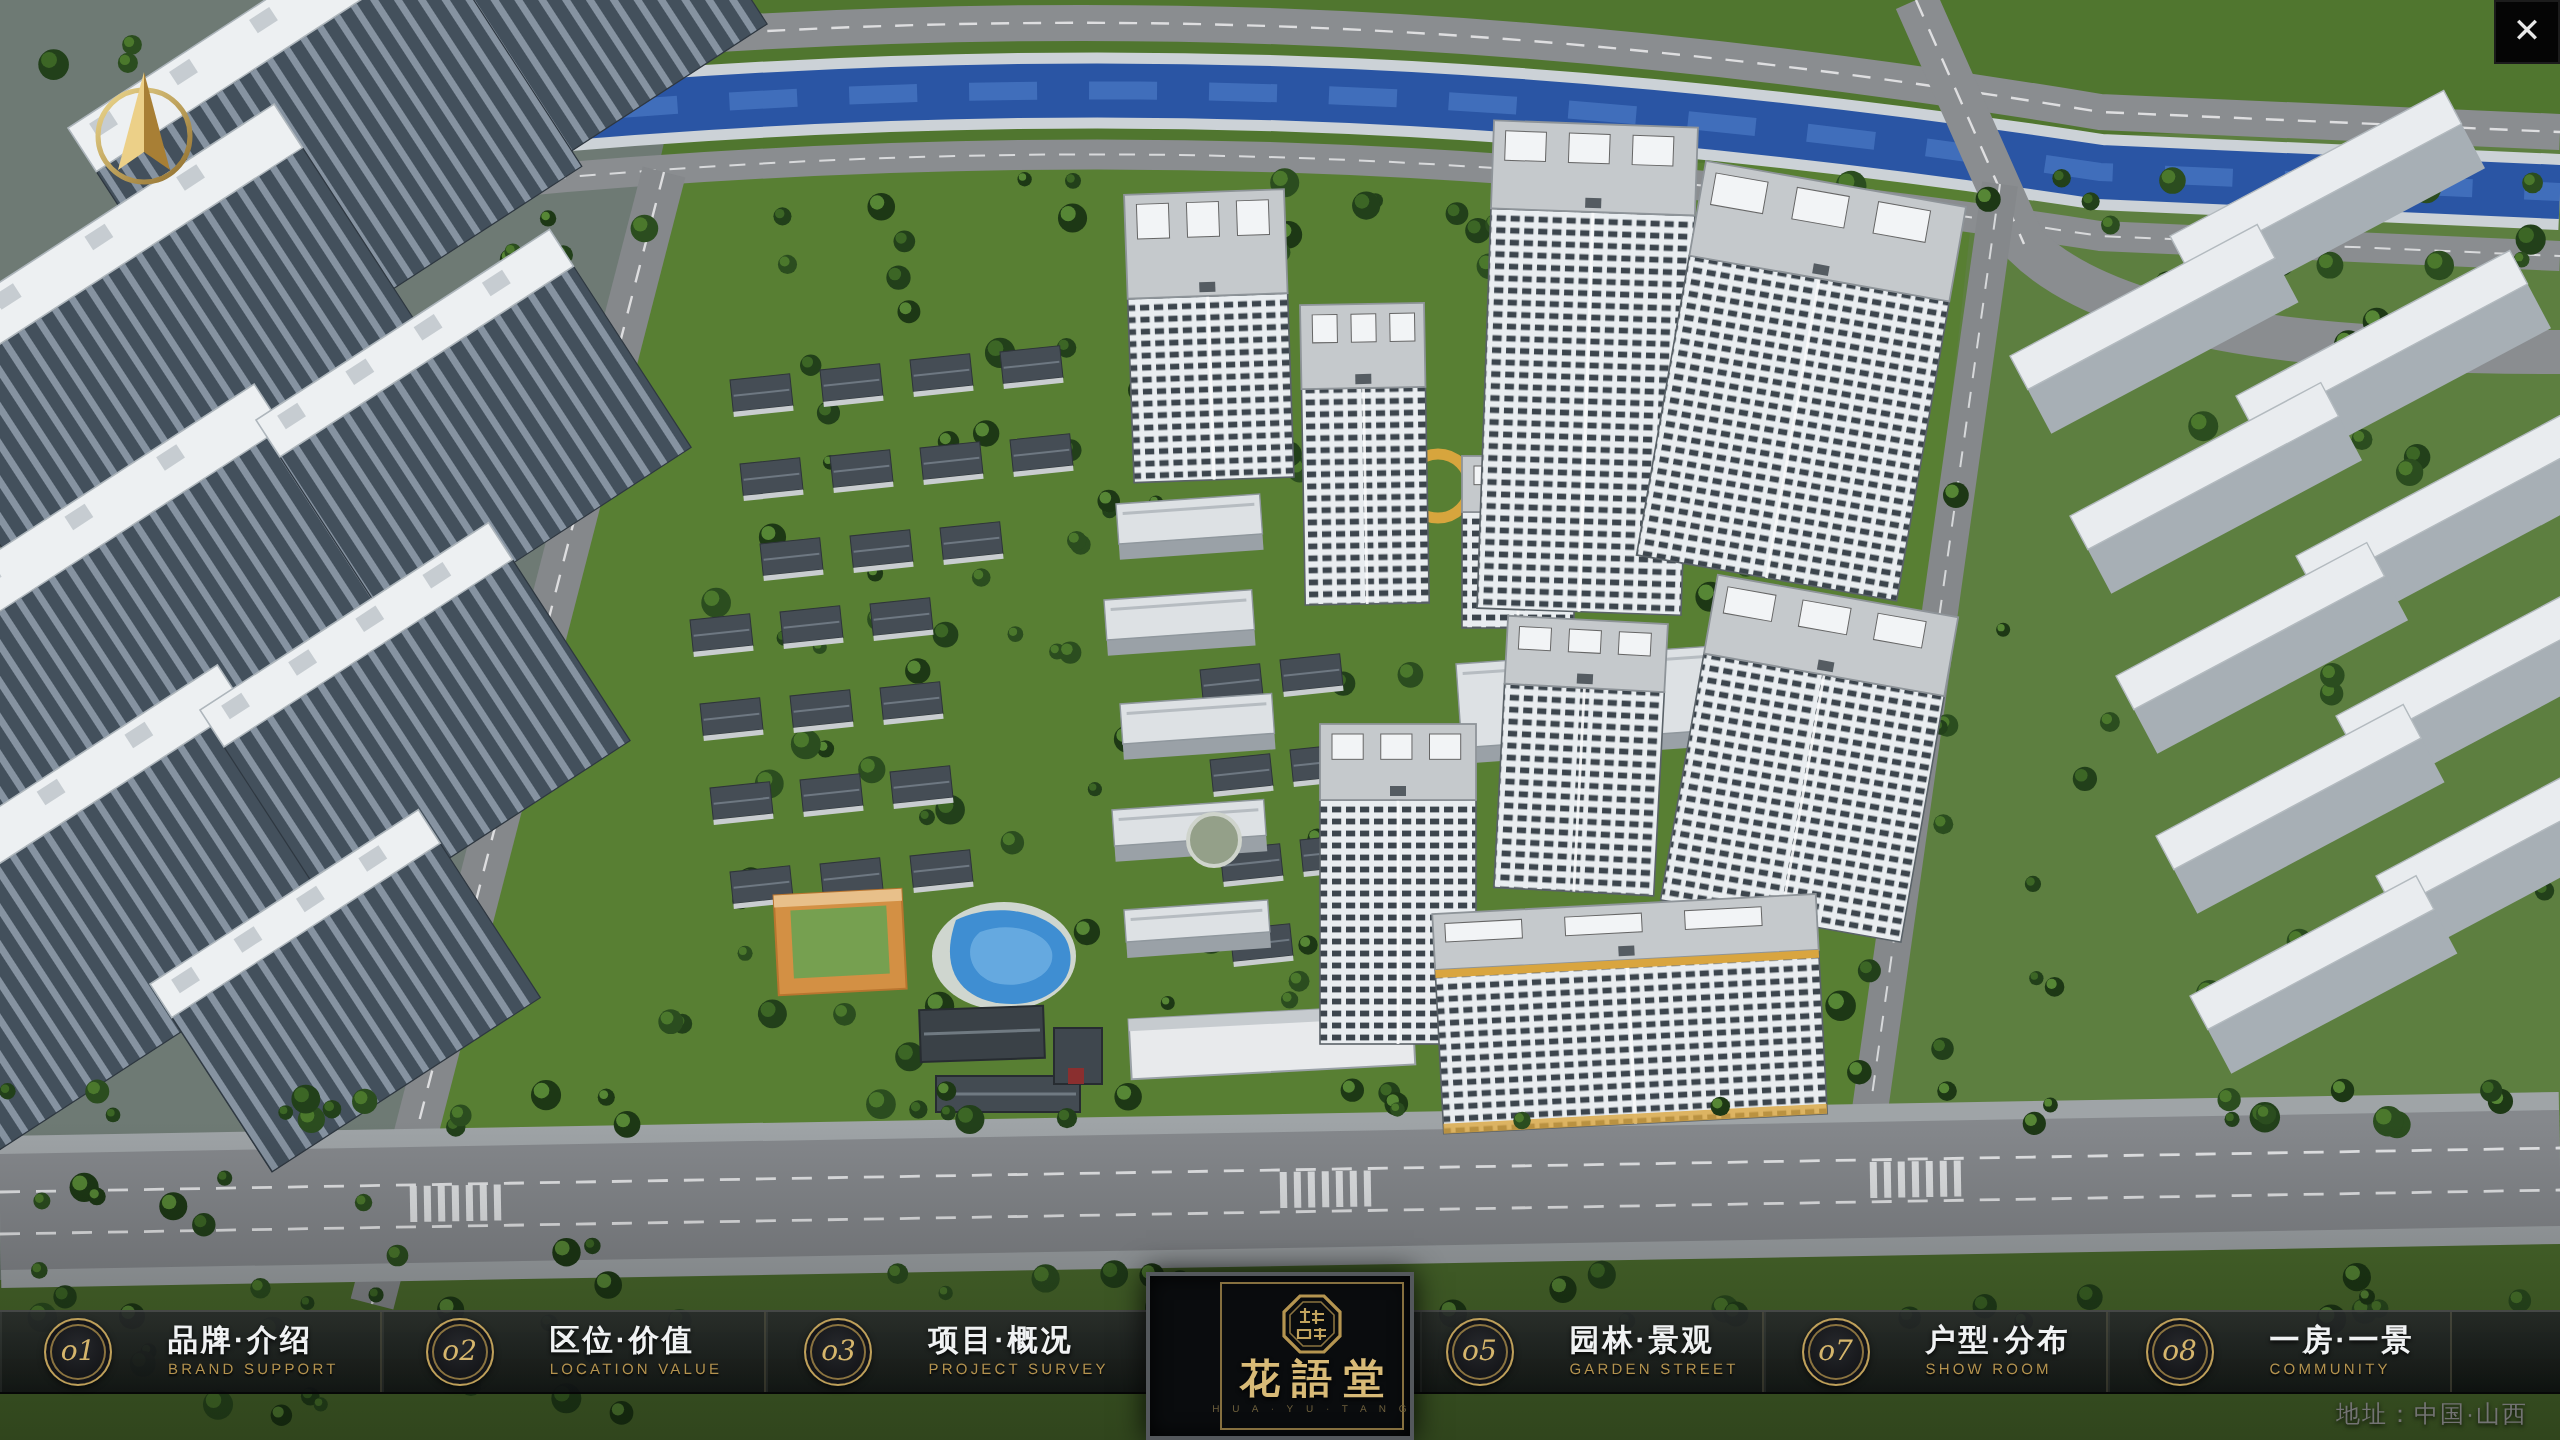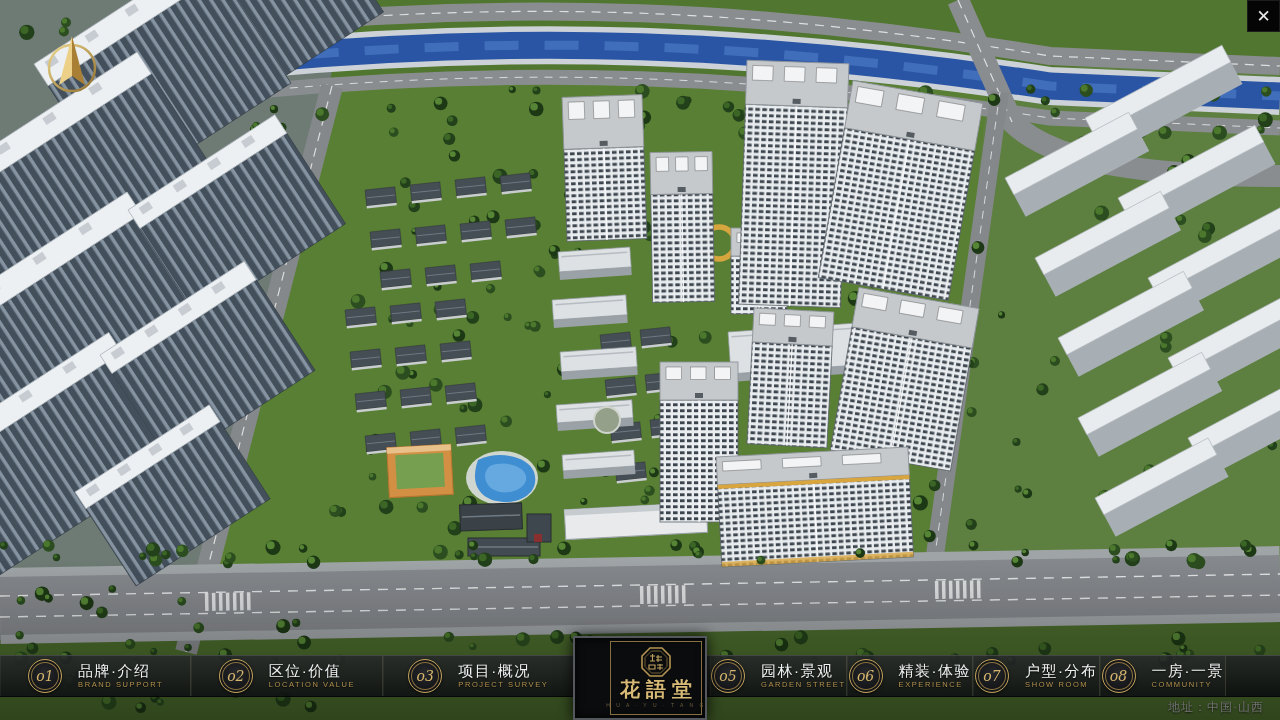--- a/index.html
+++ b/index.html
@@ -28,39 +28,39 @@
     position:absolute;left:0;top:655px;width:1280px;height:42px;
     background:linear-gradient(180deg,rgba(34,36,38,.88),rgba(10,12,14,.90));
     border-top:1px solid rgba(210,210,210,.28);
     border-bottom:1px solid rgba(0,0,0,.8);
     box-sizing:border-box;
   }
   .nav-group{position:absolute;top:0;height:100%;display:flex;}
   .nav-group.left{left:0;width:574px;}
   .nav-group.right{left:710px;width:516px;}
   .nav-item{
-    flex:1;display:flex;align-items:center;justify-content:center;gap:16px;
+    flex:1;display:flex;align-items:center;justify-content:center;gap:28px;
     border-right:1px solid rgba(190,175,130,.18);
     border-left:1px solid rgba(255,255,255,.05);
     background:rgba(255,255,255,.02);
     cursor:pointer;
   }
   .nav-item:last-child{border-right:1px solid rgba(190,175,130,.18);}
   .num-badge{
     width:32px;height:32px;border-radius:50%;flex:0 0 32px;
     border:1px solid #bfa05a;
     box-shadow:inset 0 0 0 2px #141519, inset 0 0 0 3px #8a7340, 0 1px 3px rgba(0,0,0,.6);
     background:radial-gradient(circle at 50% 40%, #26282c 0%, #131417 70%);
     display:flex;align-items:center;justify-content:center;
     color:#d6b66c;font-family:"DejaVu Serif","Liberation Serif",serif;
     font-style:italic;font-size:14px;
   }
   .nav-texts{display:flex;flex-direction:column;align-items:flex-start;line-height:1;}
   .nav-zh{
-    color:#f0f2f3;font-size:15px;font-weight:400;letter-spacing:1.5px;
+    color:#f0f2f3;font-size:15px;font-weight:700;letter-spacing:1.5px;
     text-shadow:0 1px 2px rgba(0,0,0,.9);white-space:nowrap;
   }
   .nav-en{
     margin-top:3px;color:#b4934f;font-size:7.5px;letter-spacing:1.6px;
     white-space:nowrap;text-shadow:0 1px 1px rgba(0,0,0,.9);
   }
 
   
   .logo-panel{
     position:absolute;left:573px;top:636px;width:134px;height:84px;
@@ -1221,27 +1221,20 @@
   </div>
   <div class="nav-group right">
     <div class="nav-item">
       <div class="num-badge">o5</div>
       <div class="nav-texts">
         <div class="nav-zh">园林·景观</div>
         <div class="nav-en">GARDEN STREET</div>
       </div>
     </div>
     <div class="nav-item">
-      <div class="num-badge">o6</div>
-      <div class="nav-texts">
-        <div class="nav-zh">精装·体验</div>
-        <div class="nav-en">EXPERIENCE</div>
-      </div>
-    </div>
-    <div class="nav-item">
       <div class="num-badge">o7</div>
       <div class="nav-texts">
         <div class="nav-zh">户型·分布</div>
         <div class="nav-en">SHOW ROOM</div>
       </div>
     </div>
     <div class="nav-item">
       <div class="num-badge">o8</div>
       <div class="nav-texts">
         <div class="nav-zh">一房·一景</div>

